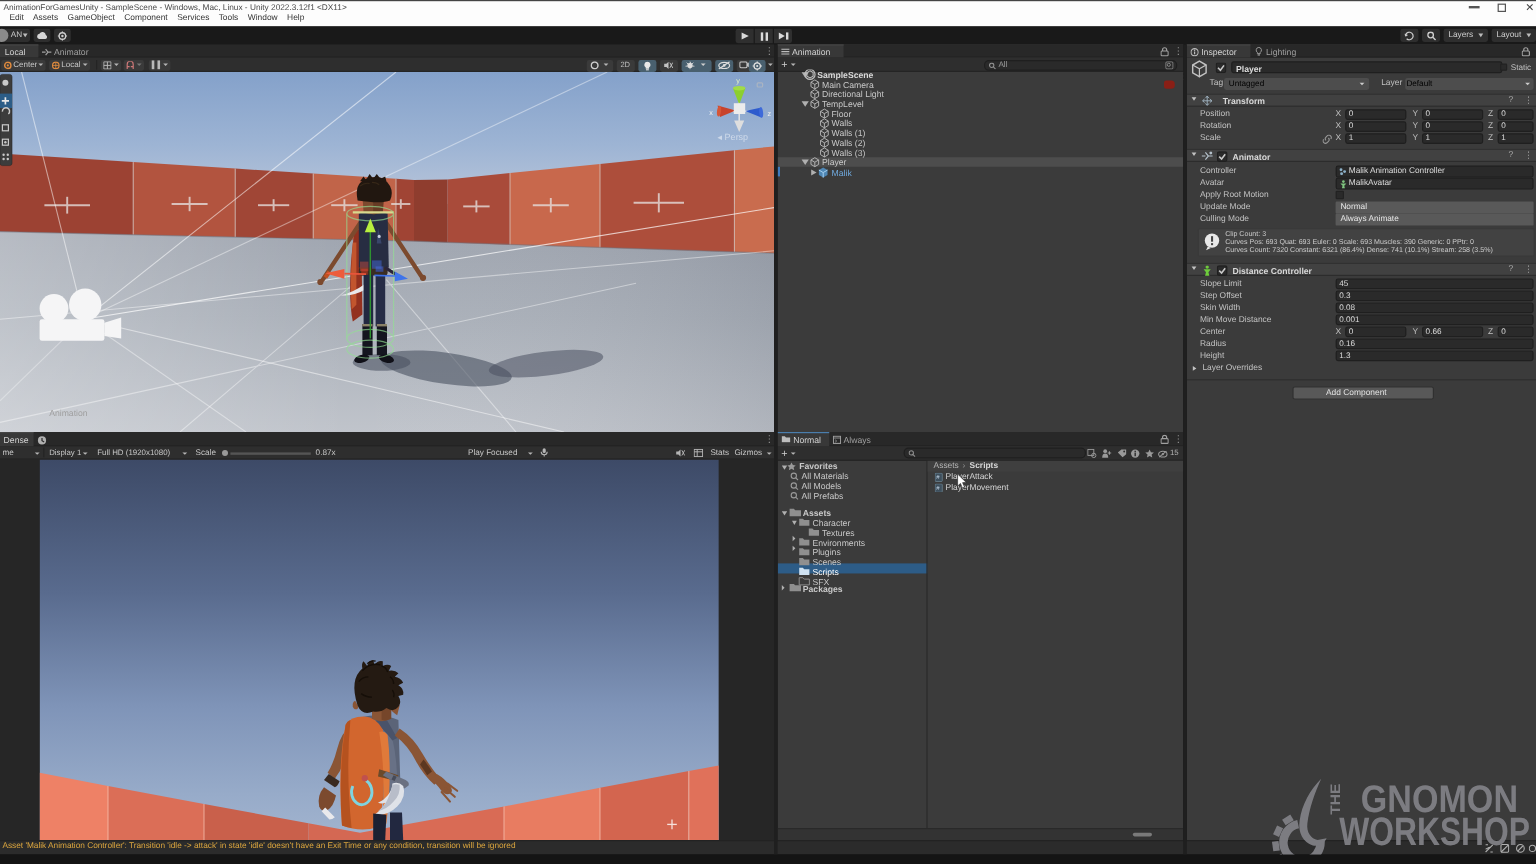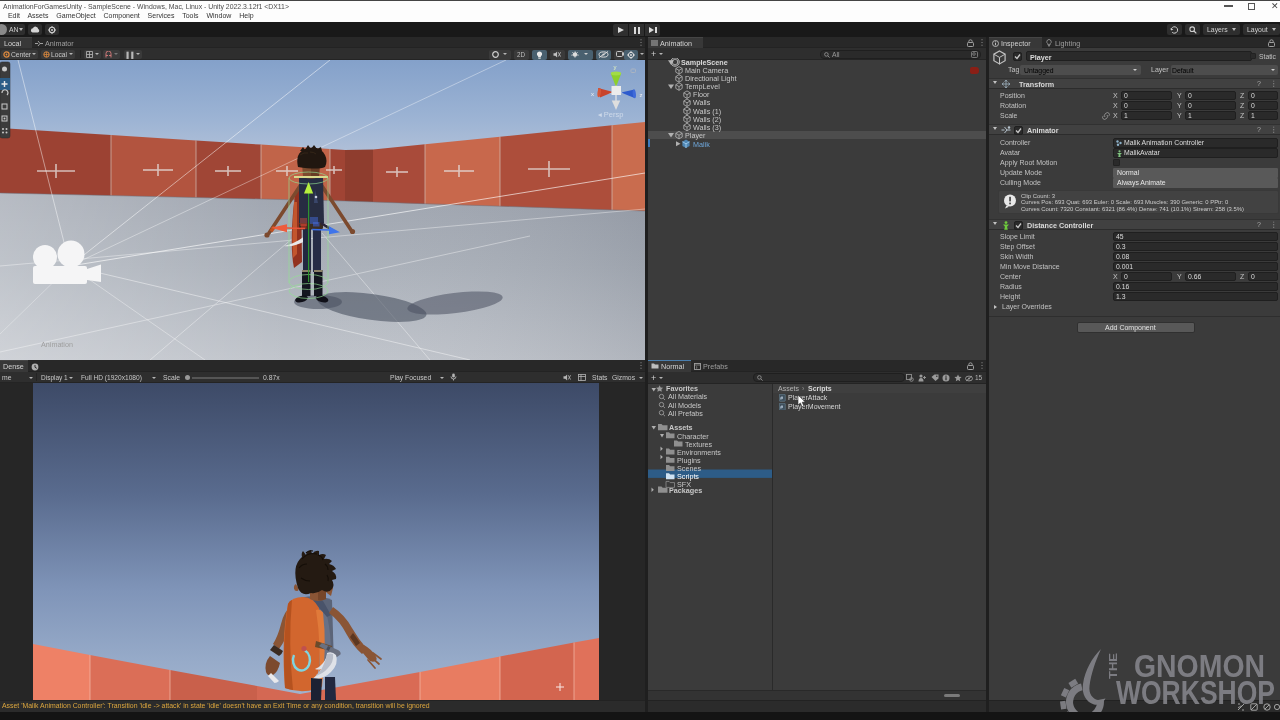--- a/index.html
+++ b/index.html
@@ -705,21 +705,21 @@
 <div class="abs tabbar" style="left:648px;top:360px;width:338px;height:11.5px;"></div>
 <div class="abs tab-on" style="left:648px;top:360px;width:43px;height:11.5px;border-top:1px solid #4a7ead;"></div>
 <svg class="abs" style="left:651px;top:363px;" width="8" height="6" viewBox="0 0 8 6">
       <path d="M0.5 0.5 h2.5 l1 1 h3.5 v4 h-7 z" fill="#bdbdbd"></path>
     </svg>
 <div class="abs" style="left:661px;top:362px;font-size:7.2px;color:#d2d2d2;">Normal</div>
 <svg class="abs" style="left:694px;top:362.5px;" width="7" height="7" viewBox="0 0 7 7">
       <rect x="0.5" y="0.5" width="6" height="6" fill="none" stroke="#9f9f9f" stroke-width="0.9"></rect>
       <path d="M0.5 2 h6 M2 3.5 l1.2 1 l-1.2 1" stroke="#9f9f9f" stroke-width="0.7" fill="none"></path>
     </svg>
-<div class="abs tab-off" style="left:703px;top:362px;font-size:7.2px;">Prefabs</div>
+<div class="abs tab-off" style="left:703px;top:362px;font-size:7.2px;">Always</div>
 <svg class="abs" style="left:967px;top:362px;" width="7" height="8" viewBox="0 0 7 8">
       <rect x="0.5" y="3.5" width="6" height="4" rx="0.8" fill="none" stroke="#9f9f9f" stroke-width="1"></rect>
       <path d="M1.8 3.5 v-1 a1.7 1.7 0 0 1 3.4 0 v1" fill="none" stroke="#9f9f9f" stroke-width="1"></path>
     </svg>
 <div class="abs" style="left:978px;top:361px;font-size:8px;color:#9f9f9f;">⋮</div>
 <div class="abs ptoolbar" style="left:648px;top:371.5px;width:338px;height:12.5px;"></div>
 <div class="abs" style="left:651px;top:372.5px;font-size:9px;color:#d0d0d0;">+</div>
 <div class="abs" style="left:659px;top:376.5px;width:0;height:0;border-left:2.3px solid transparent;border-right:2.3px solid transparent;border-top:2.8px solid #b5b5b5;"></div>
 <div class="abs fld" style="left:753px;top:373px;width:152px;height:9px;border-radius:4px;"></div>
 <svg class="abs" style="left:757px;top:375px;" width="6" height="6" viewBox="0 0 6 6">

